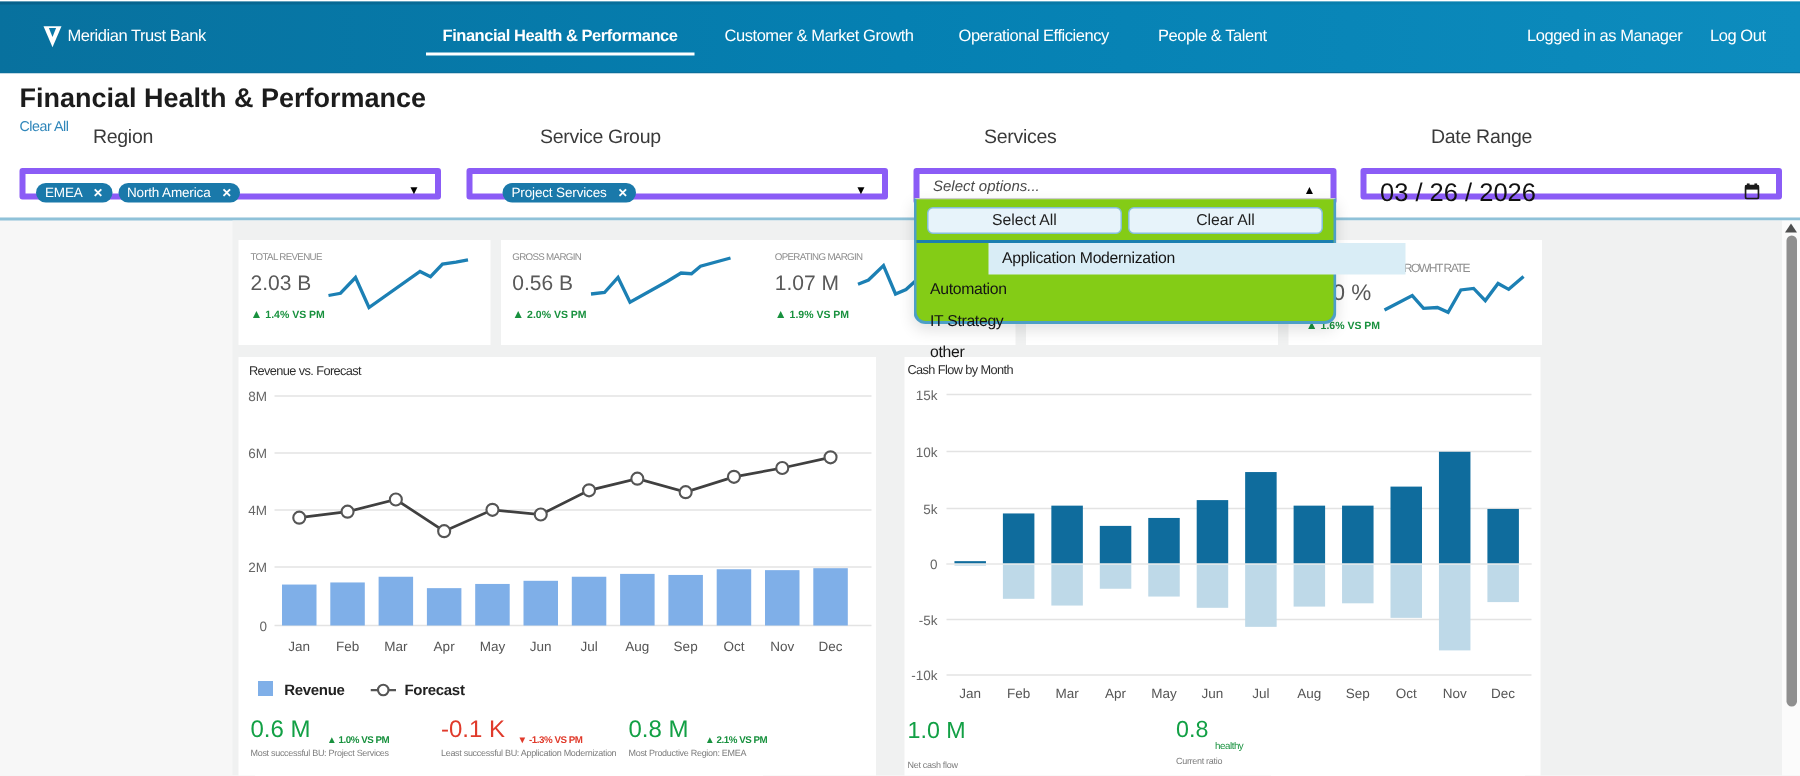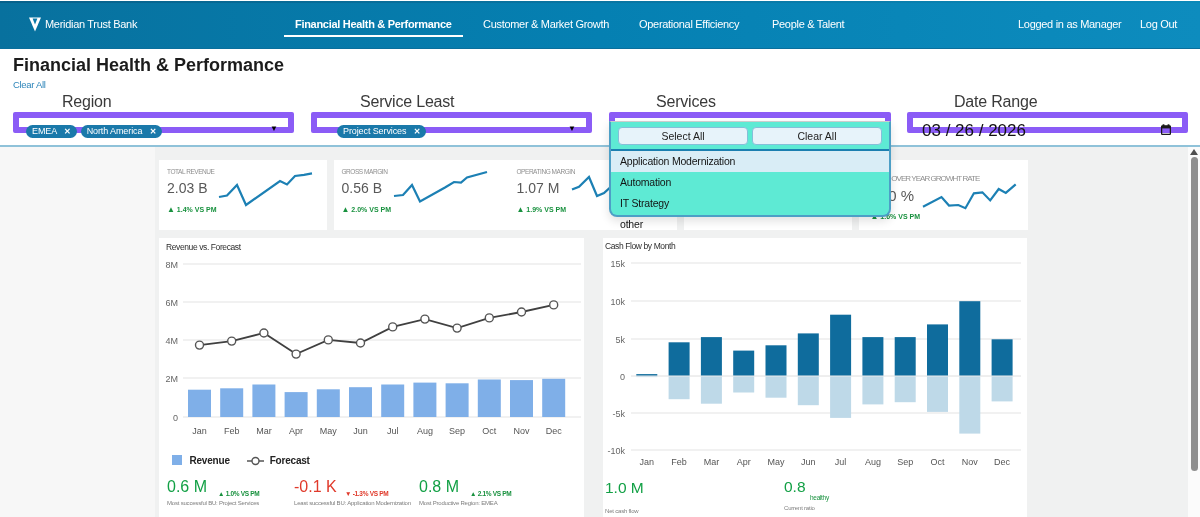--- a/index.html
+++ b/index.html
@@ -9,22 +9,22 @@
 #hdr { position:absolute; left:0; top:0; width:1200px; height:49px; border-bottom:1px solid #0a6f9c; background:linear-gradient(90deg,#08719e 0%,#0580b2 50%,#0d8cbe 100%); border-top:1px solid #fff; }
 #hdr .logo { position:absolute; left:28px; top:16px; width:14px; height:15px; }
 #hdr .brand { position:absolute; left:45px; top:17px; color:#fff; font-size:11px; letter-spacing:-0.3px; }
 .tab { position:absolute; top:16.5px; color:#fff; font-size:11px; letter-spacing:-0.3px; }
 .tabactive { font-weight:bold; }
 .tabline { position:absolute; left:284px; top:34px; width:179px; height:2px; background:#fff; }
 
 #white { position:absolute; left:0; top:49px; width:1200px; height:96px; background:#ffffff; }
 #title { position:absolute; left:13px; top:55px; font-size:18px; font-weight:bold; color:#1c1c1c; }
 #clearall { position:absolute; left:13px; top:79px; font-size:9.5px; letter-spacing:-0.3px; color:#2f86ba; }
-.flabel { position:absolute; top:93px; font-size:16px; letter-spacing:-0.2px; color:#3a3a3a;padding-left:48px; }
-.fbox { position:absolute; top:112px; height:21px; background:#fff; border:6px solid #8b5cf6; border-radius:2px; }
+.flabel { position:absolute; top:83px; font-size:13px; letter-spacing:-0.2px; color:#3a3a3a;padding-left:48px; }
+.fbox { position:absolute; top:112px; height:21px; background:#fff; border:4px solid #8b5cf6; border-radius:2px; }
 .chip { display:inline-block; background:#1a79aa; color:#fff; font-size:9px; border-radius:7px; padding:1.5px 6px; margin-right:4px; letter-spacing:-0.1px; }
 .chip .x { margin-left:5px; font-weight:bold; font-size:8px; }
 .caret { position:absolute; right:10px; top:6px; font-size:8px; color:#000; }
 #divider { position:absolute; left:0; top:145px; width:1200px; height:2px; background:#8fc2d9; }
 
 #graybg { position:absolute; left:155px; top:147px; width:1033px; height:370px; background:#f0f1f1; }
 #sbar { position:absolute; left:1188px; top:147px; width:12px; height:370px; background:#fbfbfb; }
 #sbthumb { position:absolute; left:1191px; top:157px; width:7px; height:314px; background:#8f8f8f; border-radius:3.5px; }
 #sbarrow { position:absolute; left:1190px; top:149px; width:0; height:0; border-left:4.5px solid transparent; border-right:4.5px solid transparent; border-bottom:6px solid #505050; }
 .card { position:absolute; background:#fff; }
@@ -32,25 +32,25 @@
 .kpi-value { position:absolute; left:8px; top:20px; font-size:14px; color:#595959; }
 .kpi-delta { position:absolute; left:8px; top:45px; font-size:7px; color:#18913e; font-weight:bold; }
 .kpi-delta .tri { font-size:8px; }
 .chart-title { position:absolute; left:7px; top:4px; font-size:8.5px; letter-spacing:-0.4px; color:#2e2e2e; }
 .statv { position:absolute; font-size:16px; color:#12a045;text-align:right; }
 .statv.red { color:#e03a2b; }
 .statd { position:absolute; font-size:6.5px; letter-spacing:-0.3px; font-weight:bold; color:#18913e; }
 .statd.red { color:#e03a2b; }
 .statl { position:absolute; font-size:6px; letter-spacing:-0.2px; color:#7d7d7d; }
 
-#ddpanel { position:absolute; left:609px; top:121px; width:282px; height:96px; background:#5eead4; border:2px solid #4d9fc6; border-top:1px solid #cccccc; border-radius:0 0 8px 8px; box-shadow:0 4px 10px rgba(0,0,0,0.12); }
+#ddpanel { position:absolute; left:609px; top:132px; width:282px; height:84px; background:#84cc16; border:2px solid #4d9fc6; border-top:1px solid #cccccc; border-radius:0 0 8px 8px; box-shadow:0 4px 10px rgba(0,0,0,0.12); }
 .ddbtn { position:absolute; top:5px; height:18px; width:130px; background:#e7f3fa; border:1px solid #85bfd9; border-radius:4px; font-size:10.5px; color:#222; text-align:center; line-height:17px; }
 #ddline { position:absolute; left:0; top:27px; width:278px; height:2px; background:#1b7fb0; }
 .ddopt { position:absolute; left:0; width:278px; height:21px; font-size:10.5px; letter-spacing:-0.2px; color:#141414; line-height:21px; padding-left:9px; }
-.ddopt.hl { background:#d9edf6; }
+.ddopt.hl { background:#d9edf6;margin-left:48px; }
 </style>
 </head>
 <body>
 <div id="page">
   <div id="hdr">
       <div style="position:absolute;left:0;top:0;width:1200px;height:2px;background:linear-gradient(90deg,#07618b,#0a89b9);"></div>
     <svg class="logo" viewBox="0 0 14 15">
         <path d="M1 0.5 L7 14.5 L13 0.5 Z" fill="#fff"></path>
         <path d="M4.6 1.6 L7 7.6 L9.4 1.6 Z" fill="#0979a9"></path>
       </svg>
@@ -60,21 +60,21 @@
     <div class="tab" style="left:483px;">Customer &amp; Market Growth</div>
     <div class="tab" style="left:639px;">Operational Efficiency</div>
     <div class="tab" style="left:772px;">People &amp; Talent</div>
     <div class="tab" style="left:1018px;">Logged in as Manager</div>
     <div class="tab" style="left:1140px;">Log Out</div>
   </div>
   <div id="white"></div>
   <div id="title">Financial Health &amp; Performance</div>
   <div id="clearall">Clear All</div>
   <div class="flabel" style="left:14px;">Region</div>
-  <div class="flabel" style="left:312px;">Service Least</div>
+  <div class="flabel" style="left:312px;">Service Group</div>
   <div class="flabel" style="left:608px;">Services</div>
   <div class="flabel" style="left:906px;">Date Range</div>
   <div class="fbox" style="left:13px; width:281px; padding:2px 0 0 7px;">
     <span class="chip">EMEA <span class="x">✕</span></span><span class="chip">North America <span class="x">✕</span></span>
     <span class="caret">▼</span>
   </div>
   <div class="fbox" style="left:311px; width:281px; padding:2px 0 0 20px;">
     <span class="chip">Project Services <span class="x">✕</span></span>
     <span class="caret">▼</span>
   </div>

